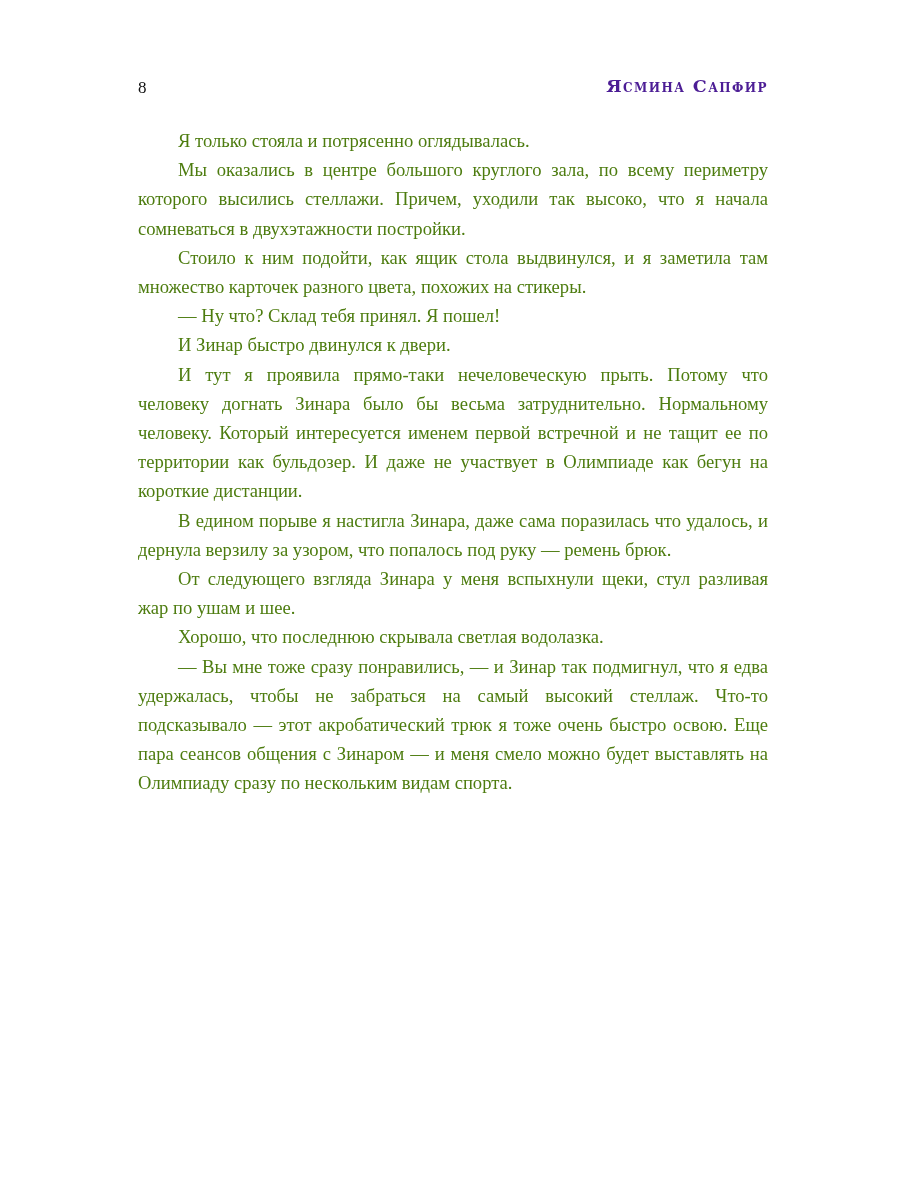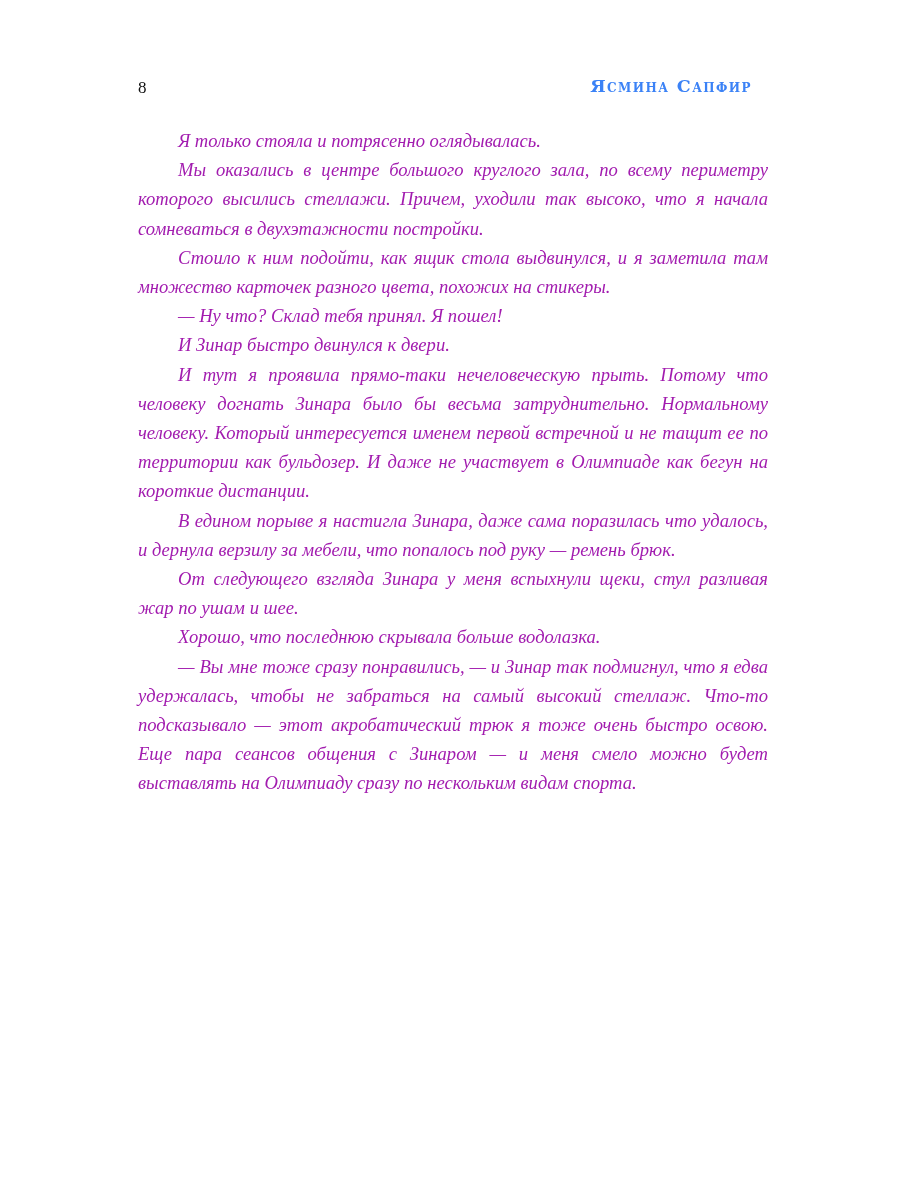--- a/index.html
+++ b/index.html
@@ -34,42 +34,41 @@
     position: absolute;
     left: 0;
     top: 0;
     font-family: "Liberation Serif", serif;
     font-size: 17px;
     color: #111;
     letter-spacing: 0.5px;
   }
   .running-title {
     position: absolute;
-    right: 16px;
+    right: 0;
     top: -2px;
     font-family: "DejaVu Serif", serif;
     font-size: 17.5px;
     font-variant: small-caps;
     letter-spacing: 1.4px;
-    color: #3b82f6;
+    color: #4c1d95;
     font-weight: 600;
     white-space: nowrap;
   }
   .body-text {
     position: absolute;
     left: 138px;
     top: 126px;
     width: 630px;
     font-size: 18.6px;
     line-height: 29.2px;
     text-align: justify;
     text-justify: inter-word;
-    color: #a21caf;
+    color: #4d7c0f;
     hyphens: manual;
-    font-style: italic;
   }
   .body-text p {
     margin: 0;
     text-indent: 40px;
   }
   .body-text p:last-child {
     
   }
 </style>
 </head>
@@ -82,19 +81,19 @@
     <div class="running-title">Ясмина Сапфир</div>
   </div>
 
   <div class="body-text">
     <p>Я только стояла и потрясенно оглядывалась.</p>
     <p>Мы оказались в центре большого круглого зала, по всему периметру которого высились стеллажи. Причем, уходили так высоко, что я начала сомневаться в двухэтажности постройки.</p>
     <p>Стоило к ним подойти, как ящик стола выдвинулся, и я заметила там множество карточек разного цвета, похожих на стикеры.</p>
     <p>— Ну что? Склад тебя принял. Я пошел!</p>
     <p>И Зинар быстро двинулся к двери.</p>
     <p>И тут я проявила прямо-таки нечеловеческую прыть. Потому что человеку догнать Зинара было бы весьма затруднительно. Нормальному человеку. Который интересуется именем первой встречной и не тащит ее по территории как бульдозер. И даже не участвует в Олимпиаде как бегун на короткие дистанции.</p>
-    <p>В едином порыве я настигла Зинара, даже сама поразилась что удалось, и дернула верзилу за мебели, что попалось под руку — ремень брюк.</p>
+    <p>В едином порыве я настигла Зинара, даже сама поразилась что удалось, и дернула верзилу за узором, что попалось под руку — ремень брюк.</p>
     <p>От следующего взгляда Зинара у меня вспыхнули щеки, стул разливая жар по ушам и шее.</p>
-    <p>Хорошо, что последнюю скрывала больше водолазка.</p>
+    <p>Хорошо, что последнюю скрывала светлая водолазка.</p>
     <p>— Вы мне тоже сразу понравились, — и Зинар так подмигнул, что я едва удержалась, чтобы не забраться на самый высокий стеллаж. Что-то подсказывало — этот акробатический трюк я тоже очень быстро освою. Еще пара сеансов общения с Зинаром — и меня смело можно будет выставлять на Олимпиаду сразу по нескольким видам спорта.</p>
   </div>
 
 </div>
 
 </body></html>

